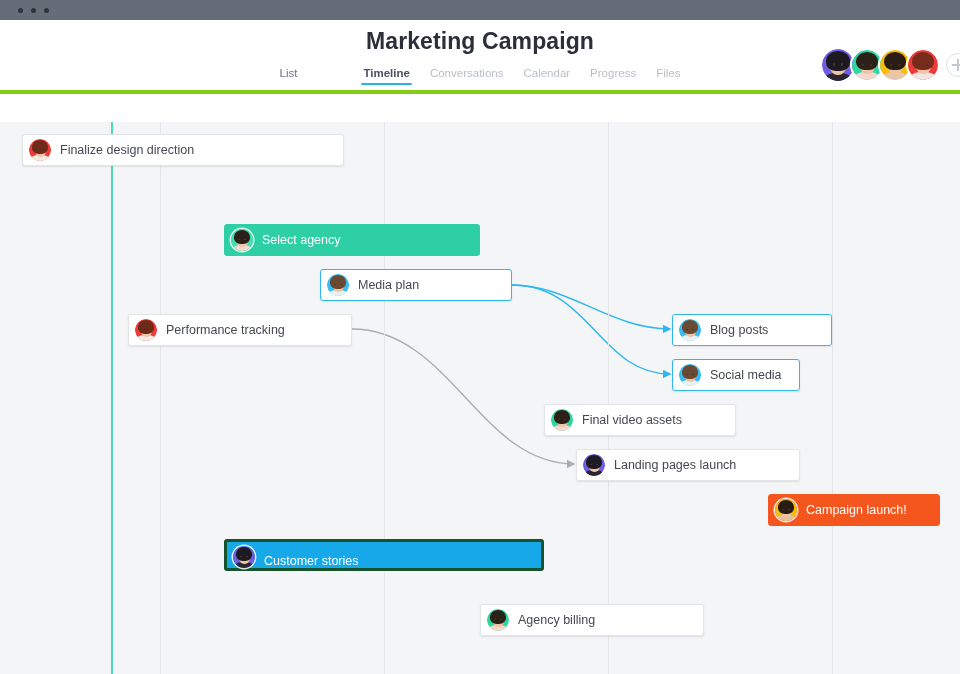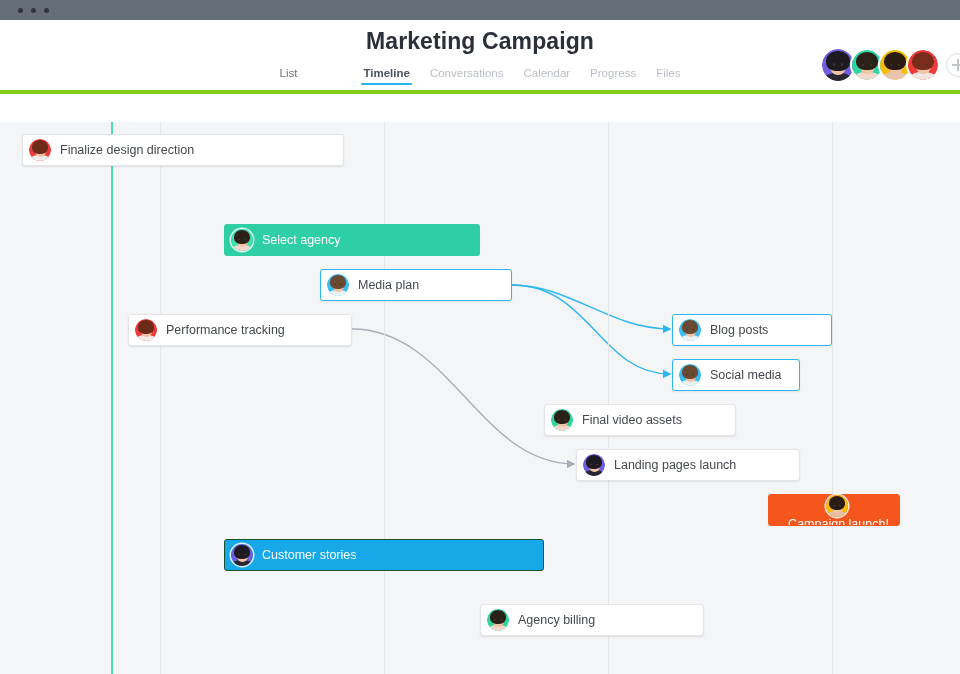--- a/index.html
+++ b/index.html
@@ -113,21 +113,21 @@
   }
   .bar.white{
     background:#fff;border:1px solid #e2e4e8;
     box-shadow:0 1px 2px rgba(30,40,60,.10);
   }
   .bar.sel{
     background:#fff;border:1.5px solid #2eb7ef;
     box-shadow:0 1px 2px rgba(30,40,60,.08);
   }
   .bar.teal{background:#2ecfa4;border:1px solid #2ecfa4;}
-  .bar.blue{background:#16a8e8;border:1px solid #14532d;}
+  .bar.blue{background:#16a8e8;border:3px solid #14532d;align-items:flex-end;}
   .bar.orange{background:#f4561e;border:1px solid #f4561e;}
   .bar .av{
     width:22px;height:22px;border-radius:50%;position:relative;overflow:hidden;
     margin-left:6px;flex:0 0 auto;box-shadow:0 0 0 1.5px rgba(255,255,255,.85);
   }
   .bar .label{
     margin-left:9px;font-size:12.5px;color:#44484f;white-space:nowrap;overflow:hidden;
   }
   .bar.teal .label,.bar.blue .label,.bar.orange .label{color:#ffffff;}
 
@@ -343,21 +343,21 @@
             <div class="skin"></div>
             <div class="hair" style="background:#1d1a22"></div>
             <div class="eyes">
               <i class="l"></i>
               <i class="r"></i>
             </div>
           </div>
         </div>
         <div class="label">Landing pages launch</div>
       </div>
-      <div class="bar orange" style="left: 768px; top: 372px; width: 132px; flex-direction: column;">
+      <div class="bar orange" style="left: 768px; top: 372px; width: 172px;">
         <div class="av">
           <div class="face">
             <div class="bg" style="background:#f6bd0b"></div>
             <div class="body" style="background:#e6bfa3"></div>
             <div class="skin"></div>
             <div class="hair" style="background:#2a1c12"></div>
             <div class="eyes">
               <i class="l"></i>
               <i class="r"></i>
             </div>

